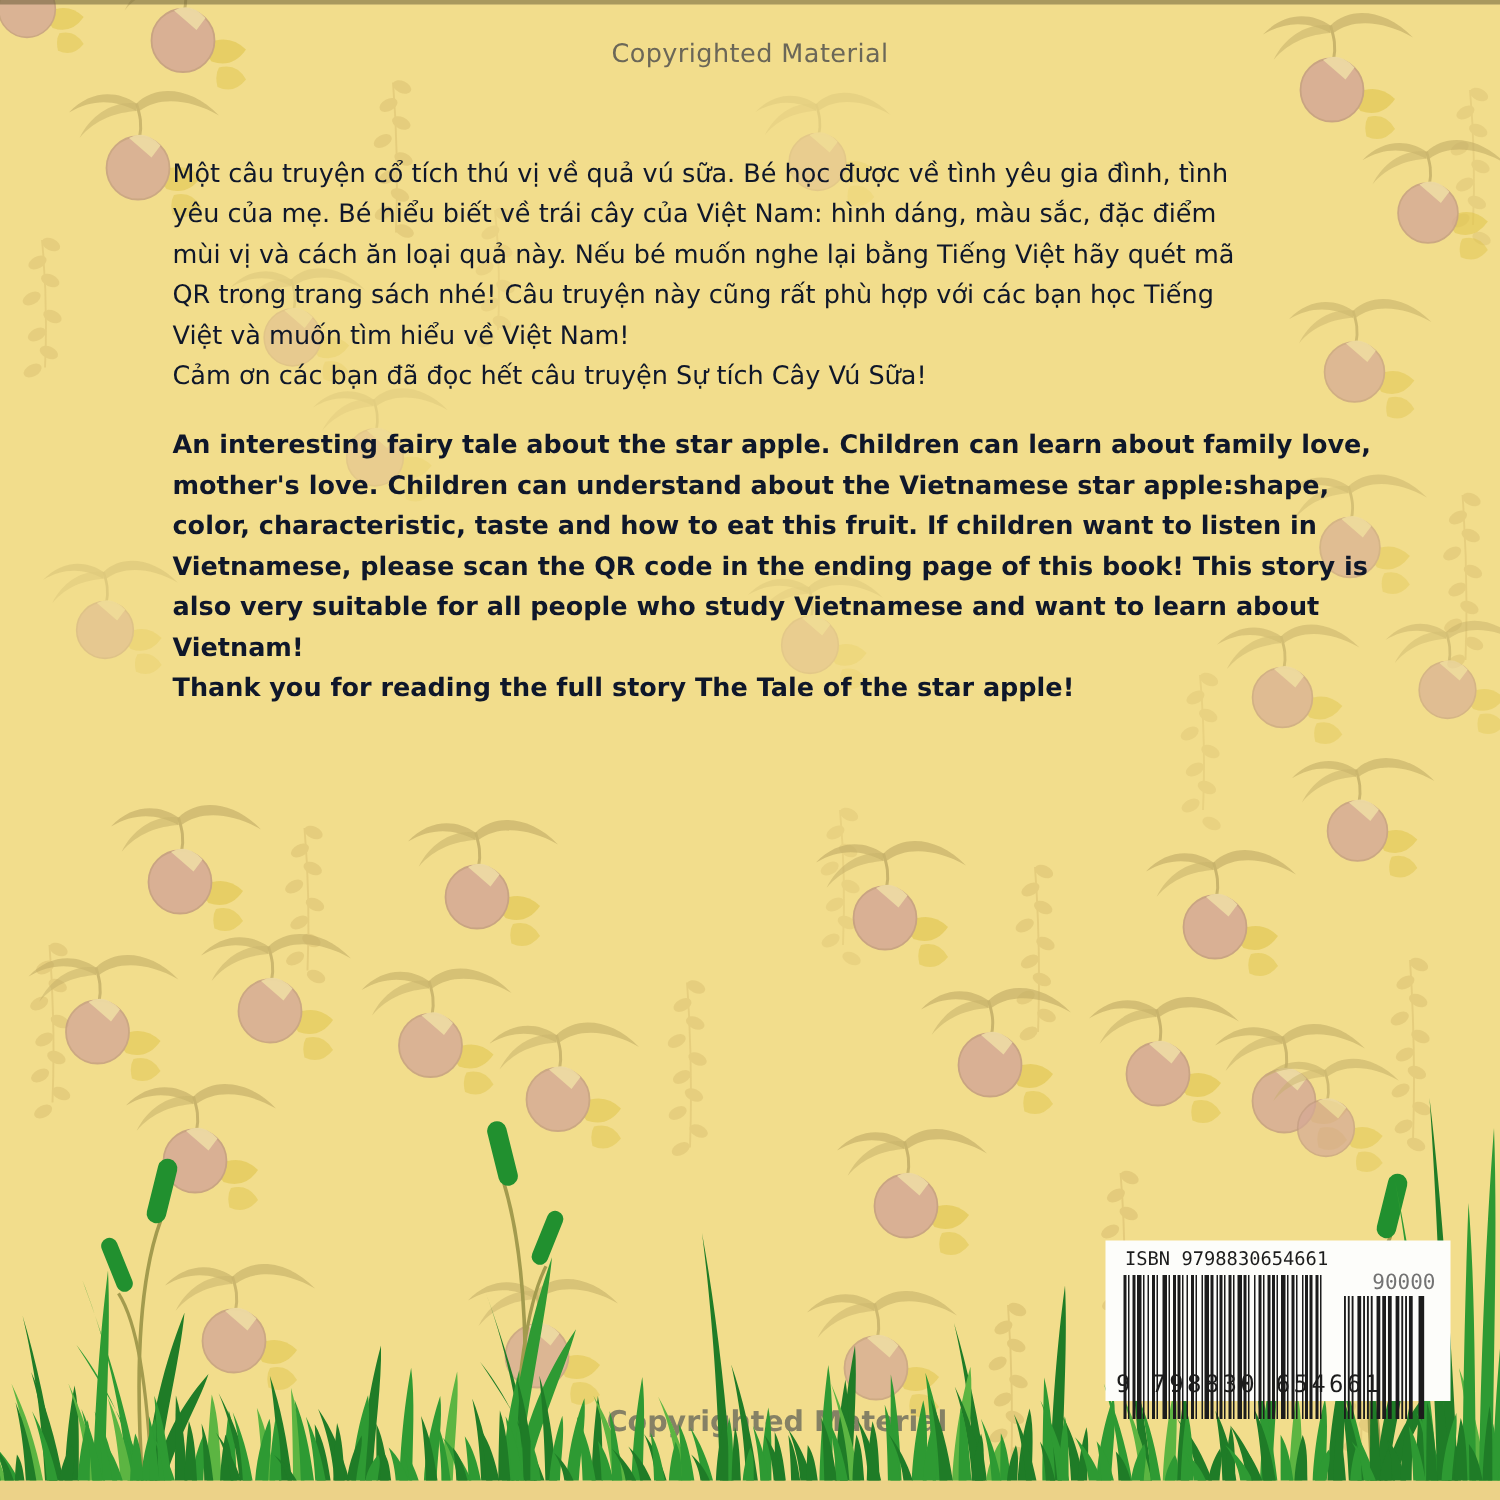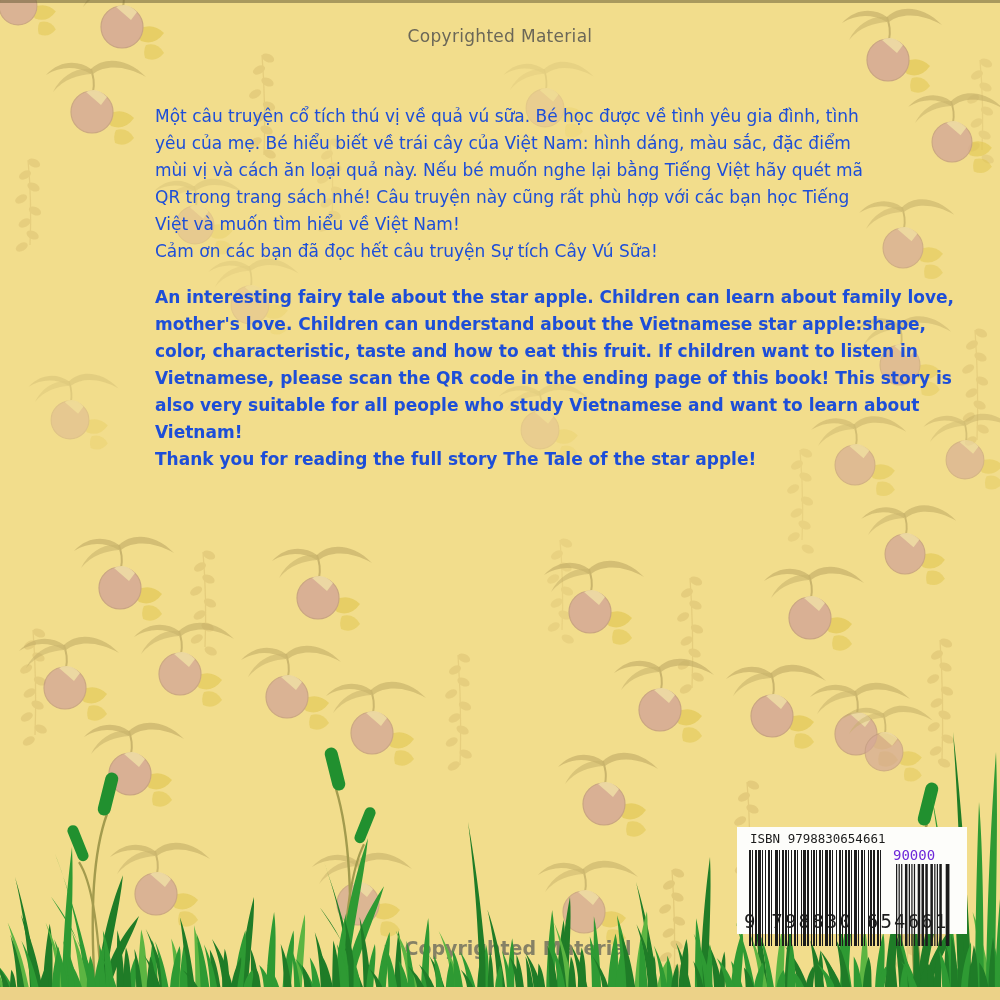--- a/index.html
+++ b/index.html
@@ -10,46 +10,46 @@
   }
   .layer { position:absolute; left:0; top:0; width:1000px; height:1000px; pointer-events:none; }
   .pattern-layer { z-index:1; }
   .bottom-strip { position:absolute; left:0; bottom:0; width:1000px; height:13px; background:#ecd288; z-index:2; }
   .copyright-top {
     position:absolute; top:26px; left:0; width:1000px; text-align:center;
     font-size:17px; font-weight:500; color:#6b6758; letter-spacing:.3px; z-index:3;
   }
   .para {
     position:absolute; left:115px; white-space:pre;
-    font-size:17px; line-height:27px; color:#1d4ed8; z-index:3;margin-left:40px;
+    font-size:17px; line-height:27px; color:#0f172a; z-index:3;
   }
   .para-vi { top:103px; }
   .para-en { top:284px;font-weight:bold; }
   .copyright-bottom {
     position:absolute; top:937px; left:calc(50% + 18px); transform:translateX(-50%);
     font-size:19px; font-weight:600; color:#72715f; opacity:.85; z-index:3; white-space:nowrap;
   }
   .grass-layer { z-index:4; }
   .barcode-box {
     position:absolute; left:737px; top:827px; width:230px; height:107px;
     background:#fdfdfa; z-index:5;
   }
   .isbn-label {
     position:absolute; top:4px; left:13px;
     font-family:"DejaVu Sans Mono", monospace; font-size:12.5px; color:#1c1c1c; white-space:nowrap;
   }
   .bars-main { position:absolute; left:10px; top:23px; }
   .bars-sup  { position:absolute; left:158px; top:37px; }
   .price-code {
-    position:absolute; top:20px; left:156px; width:64px; text-align:left;
-    font-family:"DejaVu Sans Mono", monospace; font-size:14px; color:#6d28d9;
+    position:absolute; top:20px; left:156px; width:64px; text-align:right;
+    font-family:"DejaVu Sans Mono", monospace; font-size:14px; color:#737373;
   }
   .isbn-digits {
     position:absolute; bottom:2px; left:7px;
-    font-family:"DejaVu Sans Mono", monospace; font-size:19px; letter-spacing:2.2px; color:#1c1c1c; white-space:nowrap;
+    font-family:"DejaVu Sans Mono", monospace; font-size:16px; letter-spacing:2.2px; color:#1c1c1c; white-space:nowrap;
   }
   .top-edge { position:absolute; top:0; left:0; width:1000px; height:3px; background:rgba(96,86,48,.5); z-index:6; }
 </style>
 </head>
 <body>
 
 <div>
 
   <svg class="layer pattern-layer" id="pattern-svg" viewBox="0 0 1000 1000">
       <g transform="translate(262,55)" opacity="0.5">

